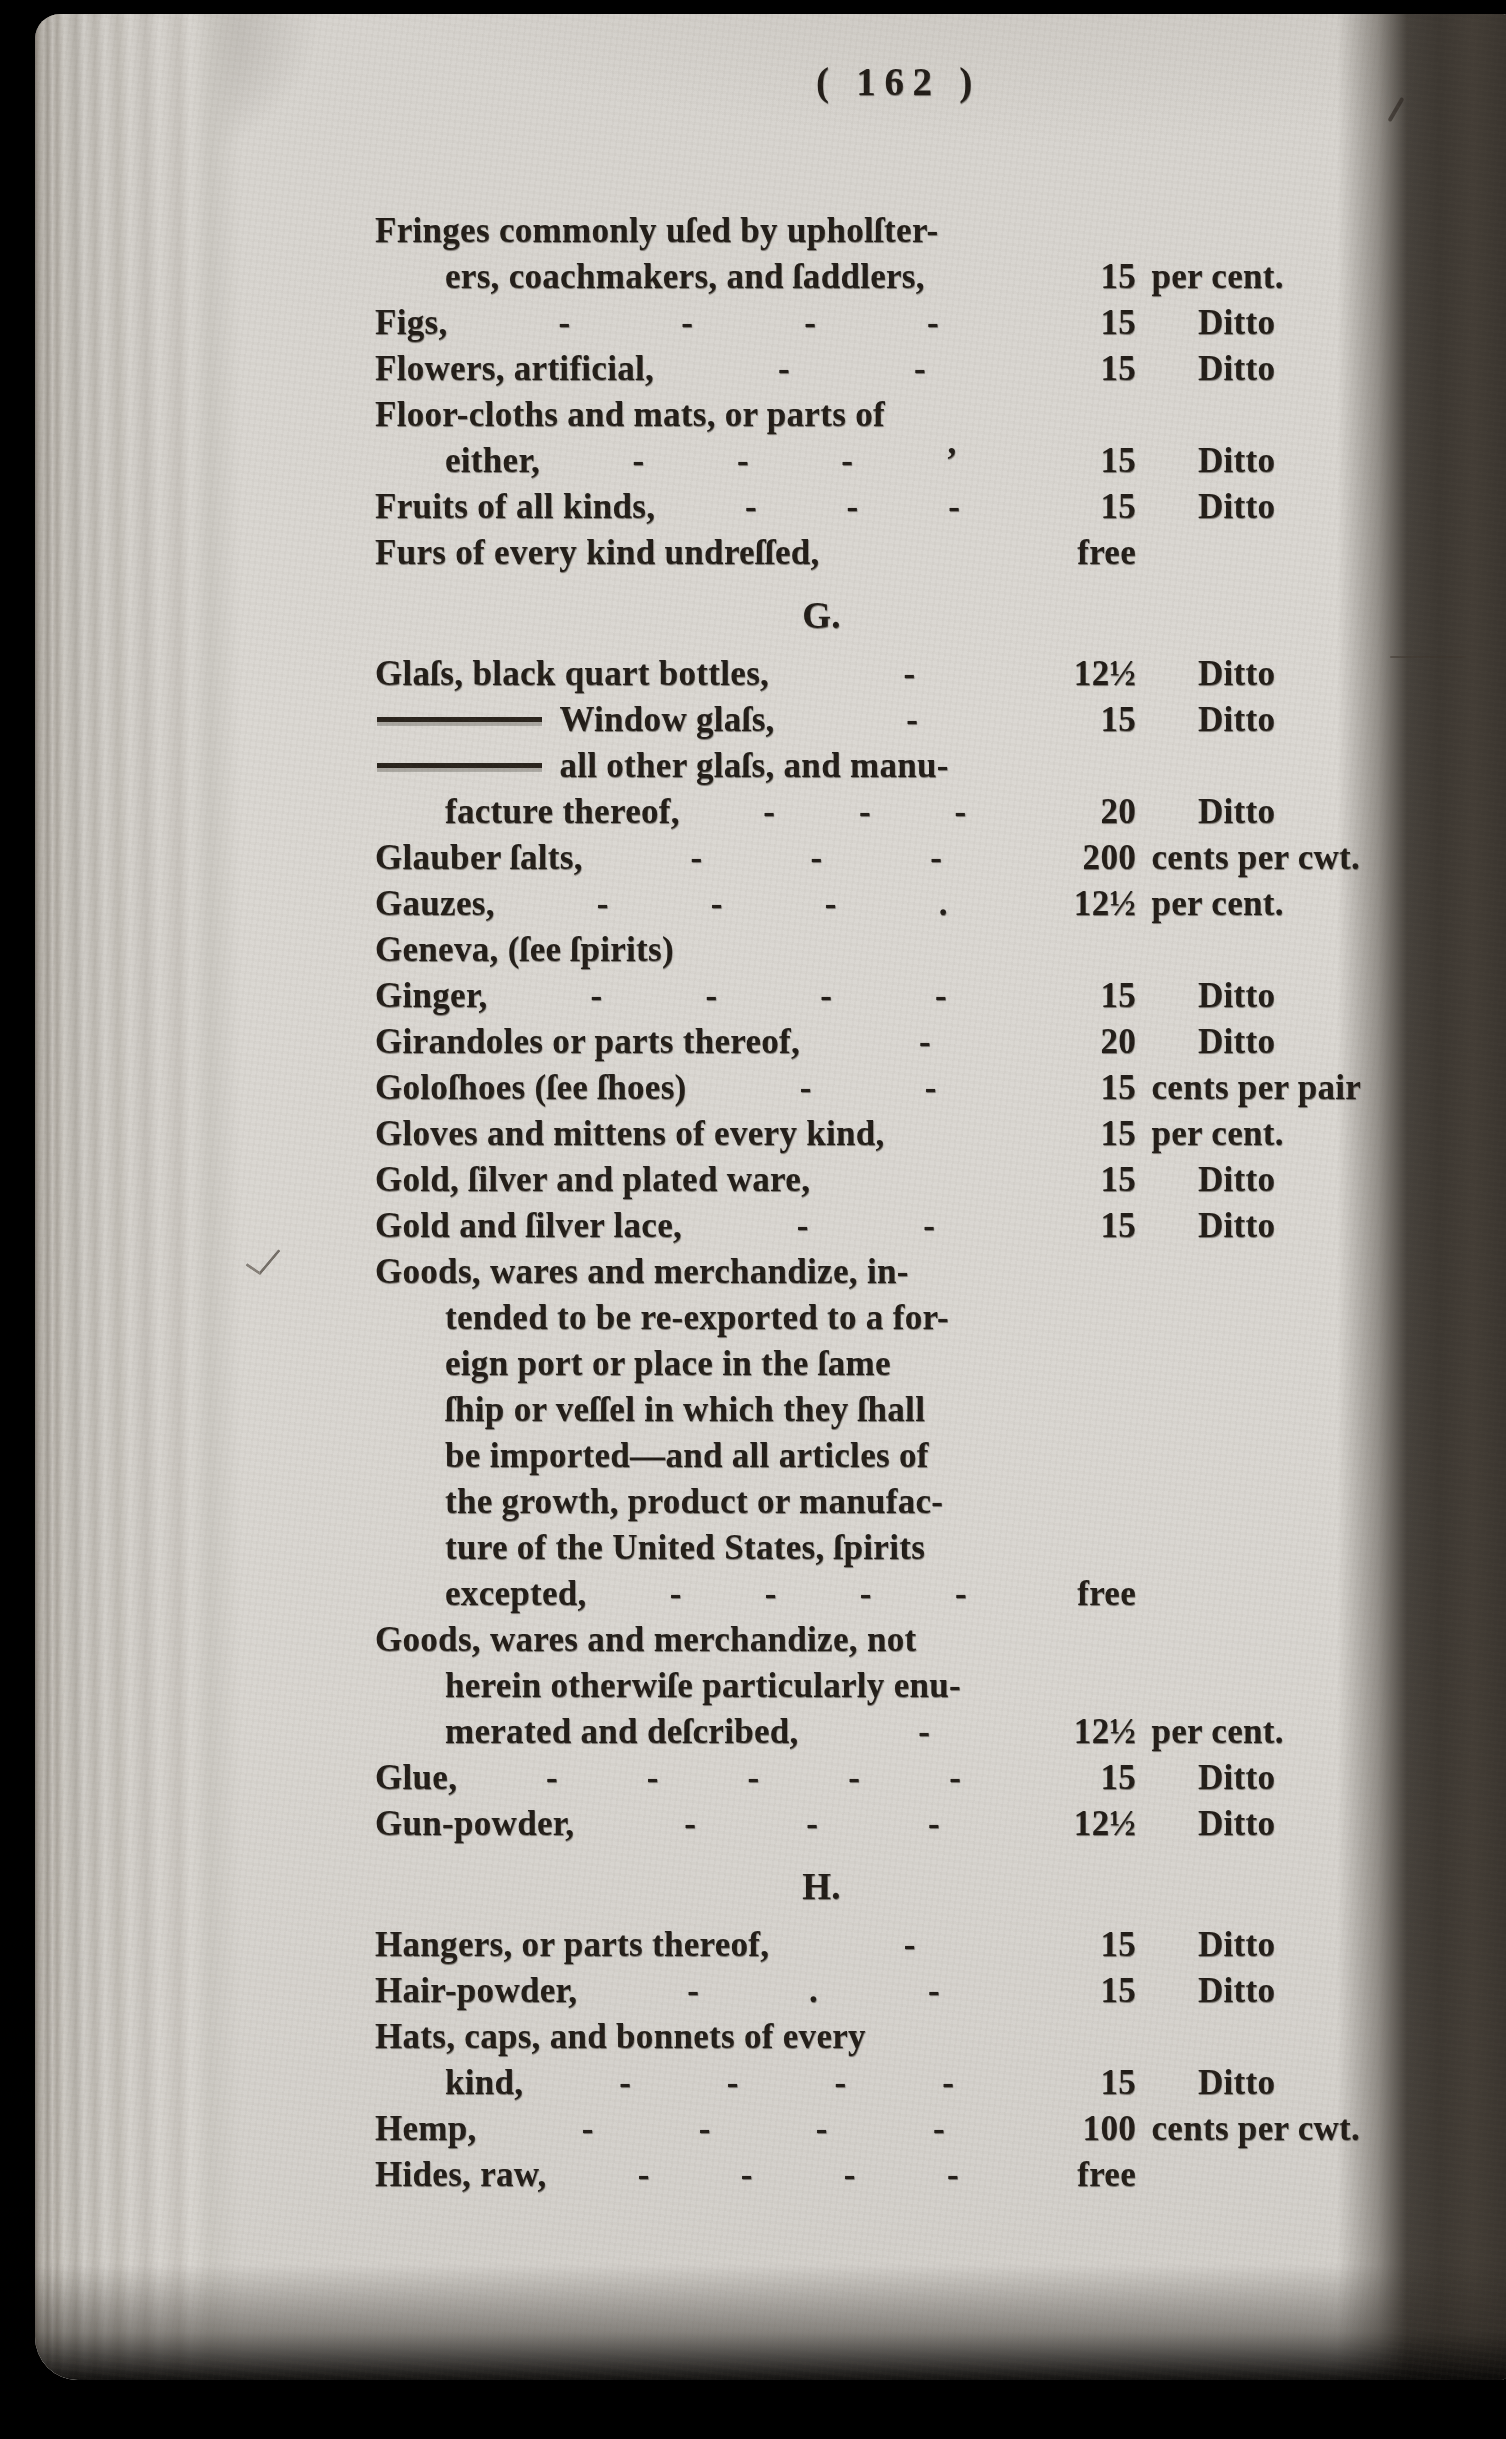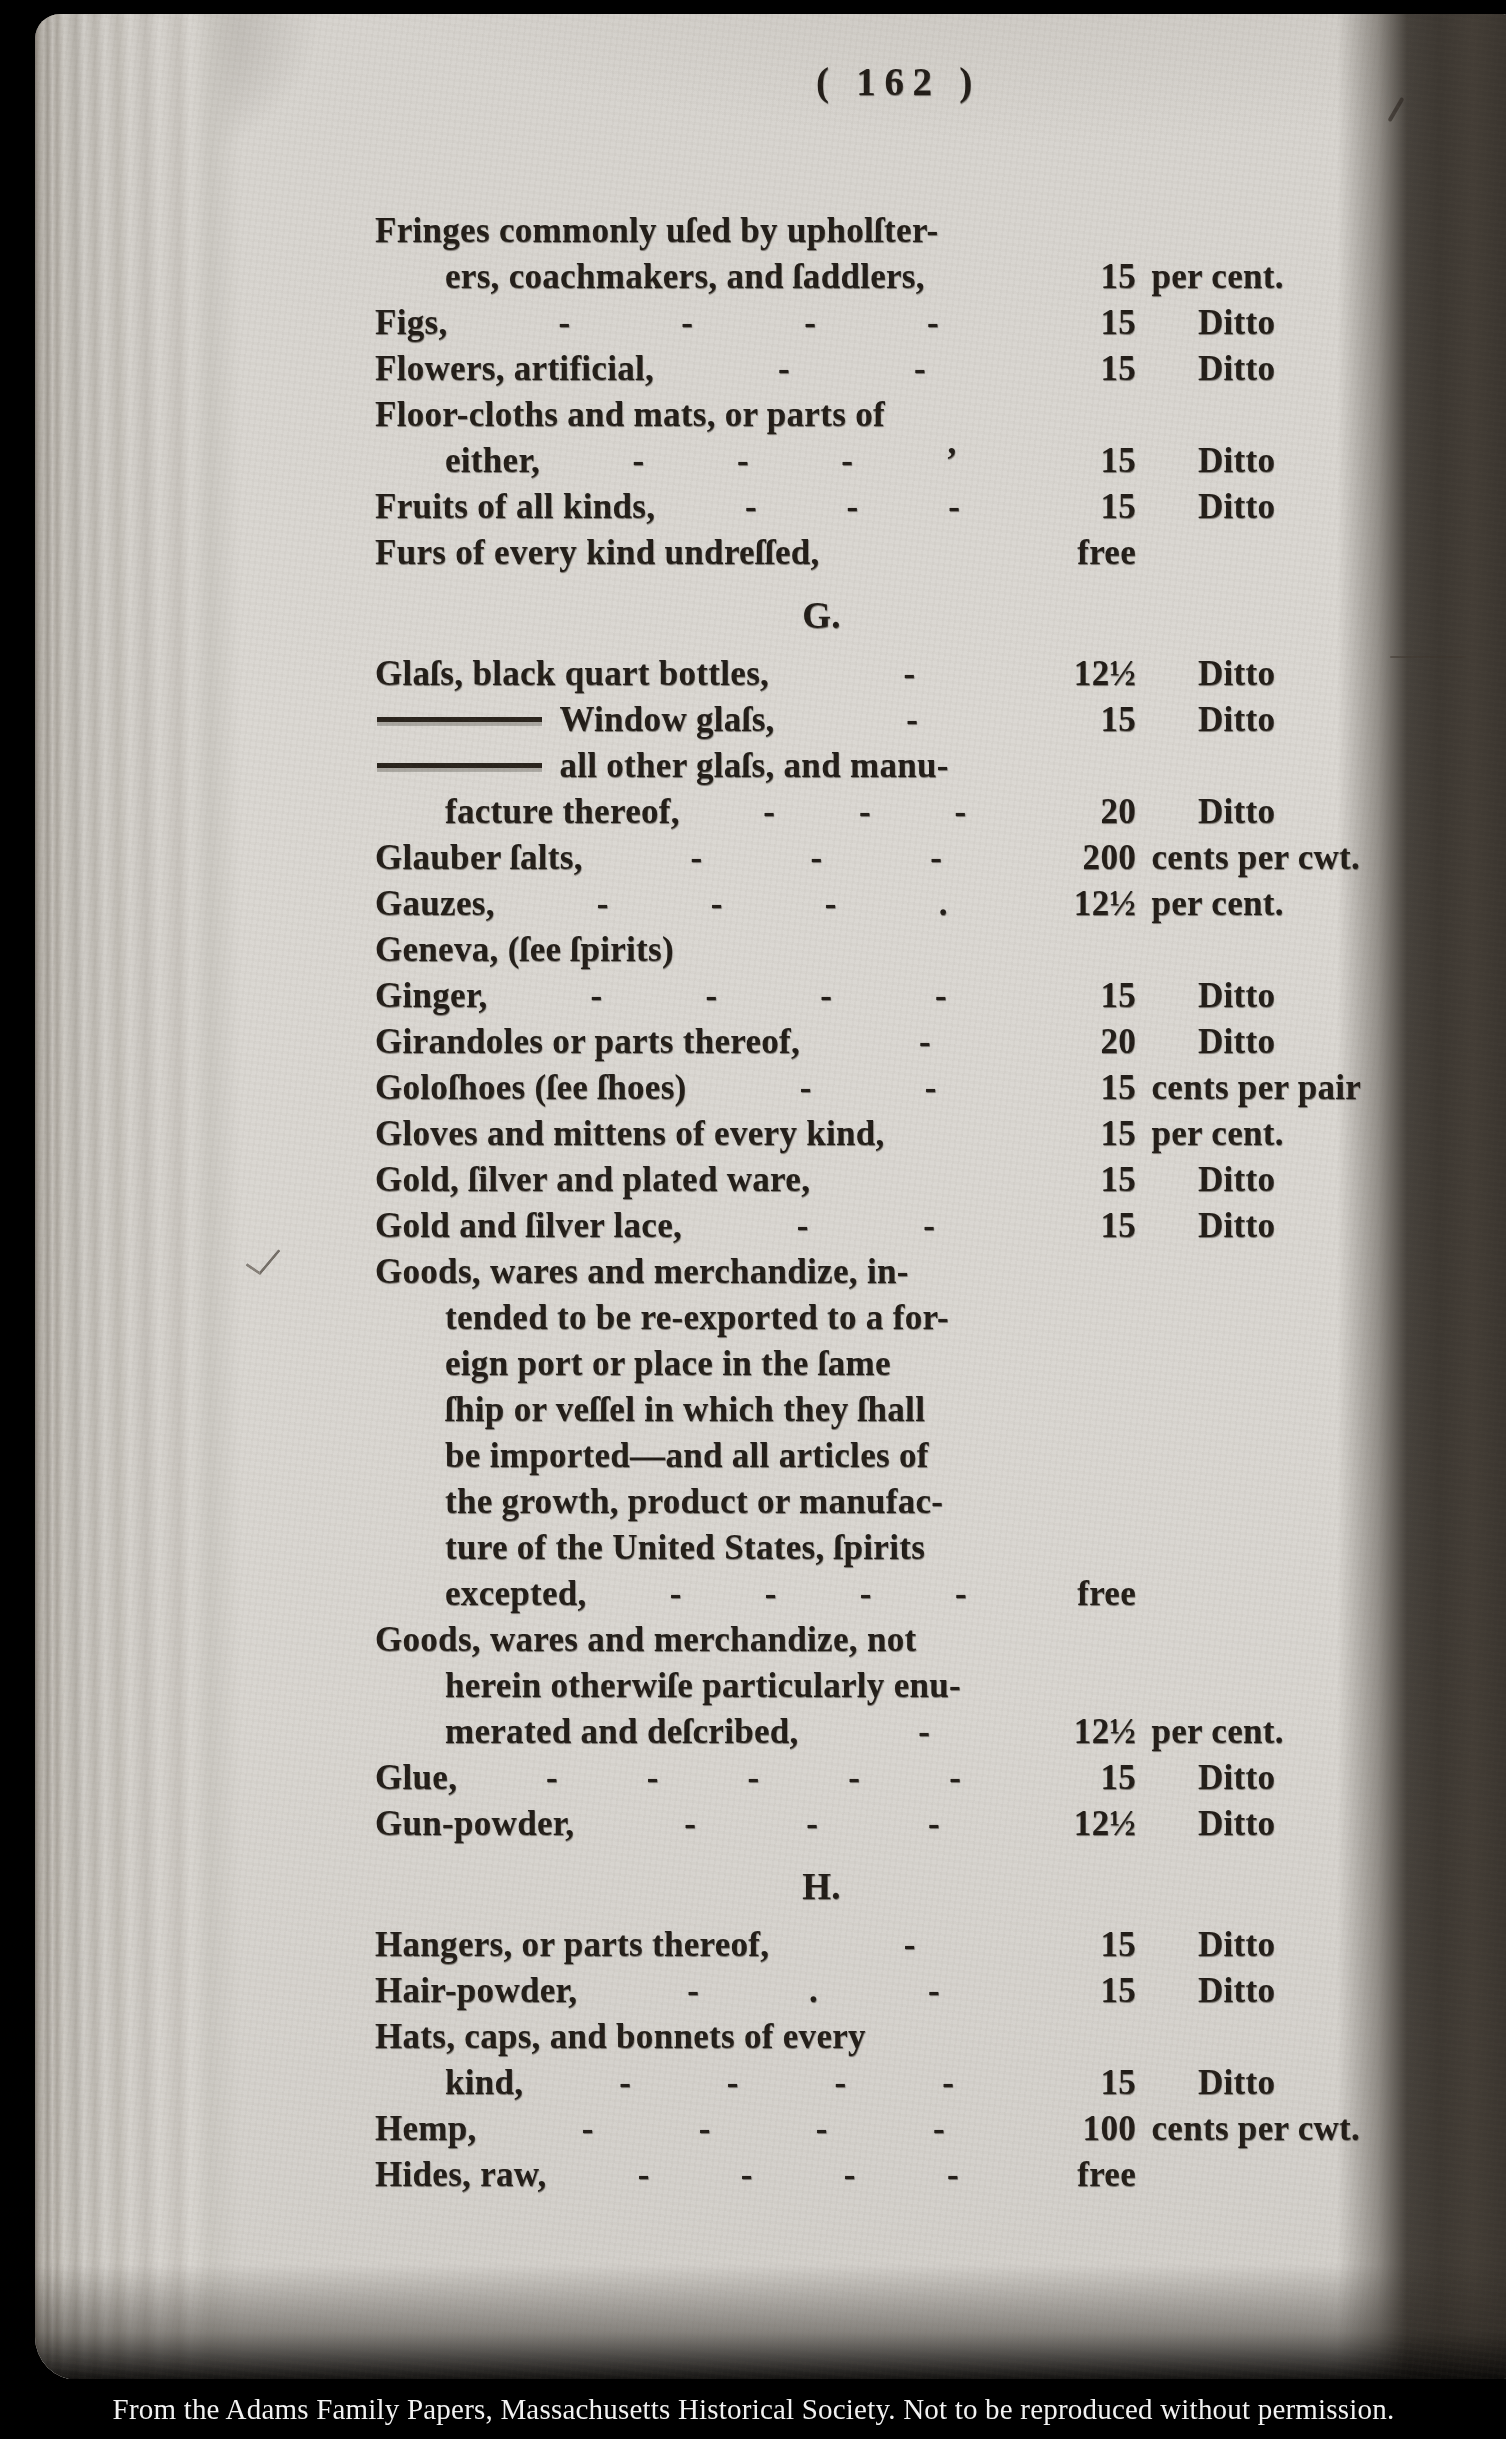--- a/index.html
+++ b/index.html
@@ -483,17 +483,14 @@
           </div>
         </div>
       </div>
 
     <div class="ink-check"></div>
     <div class="ink-slash"></div>
     <div class="ink-scratch"></div>
     <div class="grain"></div>
   </div>
 
-  <div class="footer">
-    <span class="footer-text">From the Adams Family Papers, Massachusetts Historical Society. Not to be reproduced without permission.</span>
-  </div>
 </div>
 
 
 </body></html>

